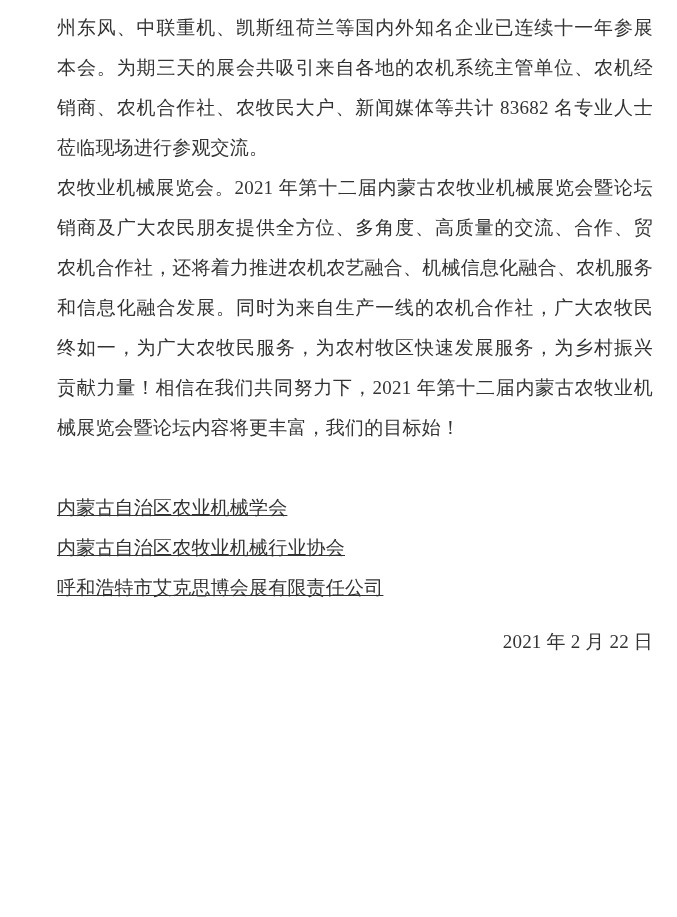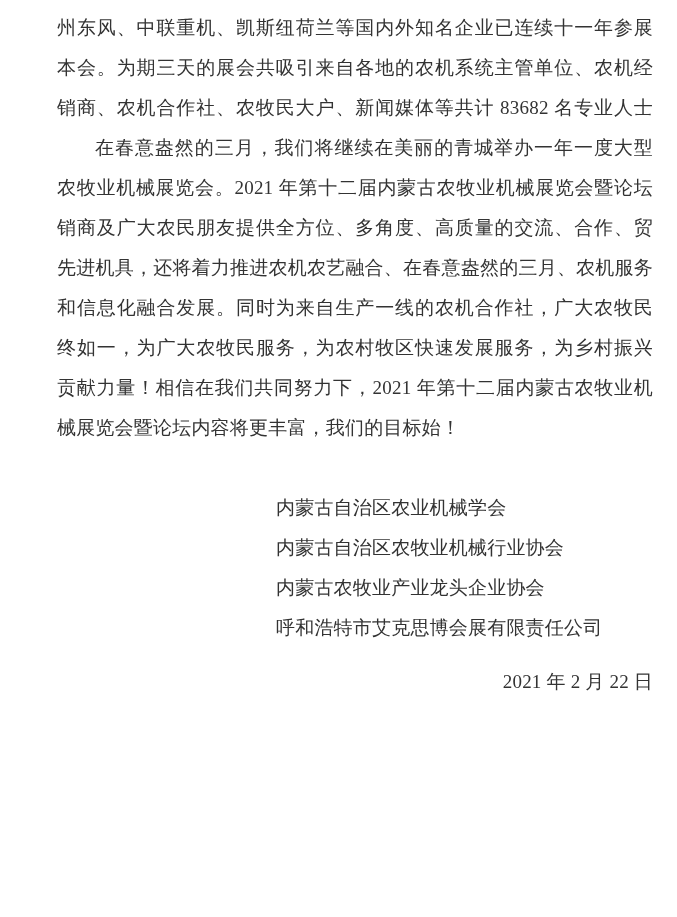--- a/index.html
+++ b/index.html
@@ -31,55 +31,54 @@
     text-align: justify;
     text-align-last: justify;
   }
   .ind {
     text-indent: 38px;
   }
   .spacer {
     height: 40px;
   }
   .sig {
-    margin-left: 219px;
+    text-decoration: underline;
   }
   .date-line {
     margin-left: 340px;
     margin-top: 14px;
     text-align: right;
   }
 </style>
 </head>
 <body>
 
 <div class="page">
 
   <div>
     <div class="line jf">州东风、中联重机、凯斯纽荷兰等国内外知名企业已连续十一年参展</div>
     <div class="line jf">本会。为期三天的展会共吸引来自各地的农机系统主管单位、农机经</div>
     <div class="line jf">销商、农机合作社、农牧民大户、新闻媒体等共计 83682 名专业人士</div>
+    <div class="line">莅临现场进行参观交流。</div>
   </div>
 
   <div>
-    <div class="line jf ind">在春意盎然的三月，我们将继续在美丽的青城举办一年一度大型</div>
     <div class="line jf">农牧业机械展览会。2021 年第十二届内蒙古农牧业机械展览会暨论坛</div>
     <div class="line jf">销商及广大农民朋友提供全方位、多角度、高质量的交流、合作、贸</div>
-    <div class="line jf">先进机具，还将着力推进农机农艺融合、在春意盎然的三月、农机服务</div>
+    <div class="line jf">农机合作社，还将着力推进农机农艺融合、机械信息化融合、农机服务</div>
     <div class="line jf">和信息化融合发展。同时为来自生产一线的农机合作社，广大农牧民</div>
     <div class="line jf">终如一，为广大农牧民服务，为农村牧区快速发展服务，为乡村振兴</div>
     <div class="line jf">贡献力量！相信在我们共同努力下，2021 年第十二届内蒙古农牧业机</div>
     <div class="line">械展览会暨论坛内容将更丰富，我们的目标始！</div>
   </div>
 
 
   <div class="spacer"></div>
 
   <div>
     <div class="line sig">内蒙古自治区农业机械学会</div>
     <div class="line sig">内蒙古自治区农牧业机械行业协会</div>
-    <div class="line sig">内蒙古农牧业产业龙头企业协会</div>
     <div class="line sig">呼和浩特市艾克思博会展有限责任公司</div>
   </div>
 
   <div class="line date-line">2021 年 2 月 22 日</div>
 
 </div>
 
 </body></html>

